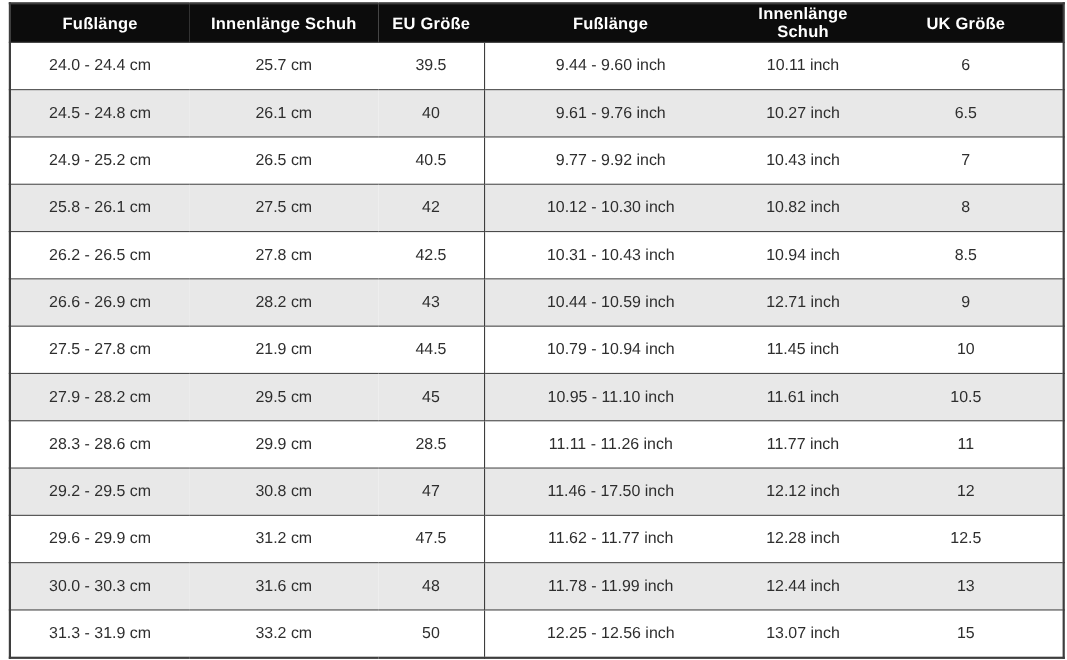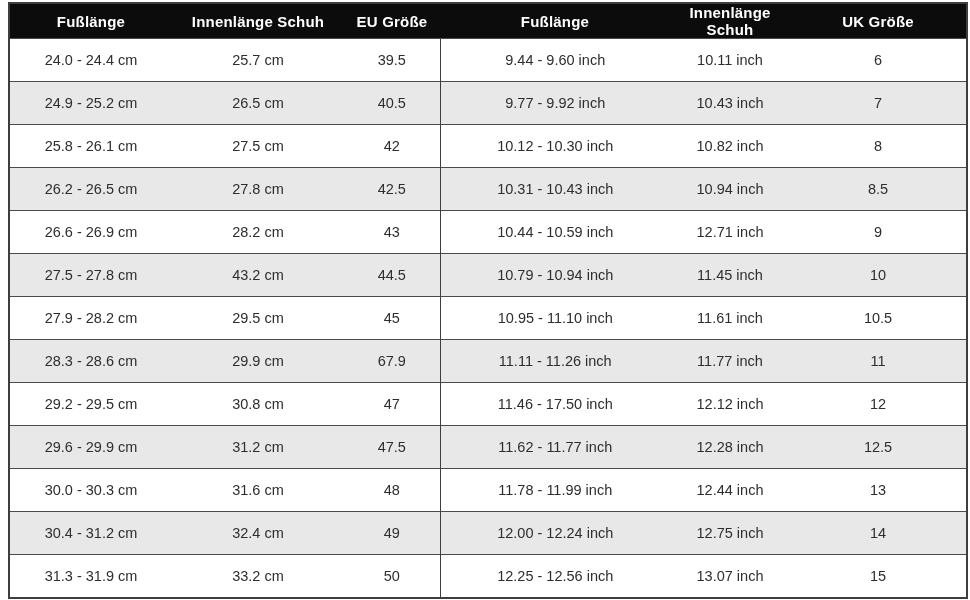--- a/index.html
+++ b/index.html
@@ -76,20 +76,28 @@
     <tbody id="table-body">
         <tr>
           <td>24.0 - 24.4 cm</td>
           <td>25.7 cm</td>
           <td>39.5</td>
           <td class="divider">9.44 - 9.60 inch</td>
           <td>10.11 inch</td>
           <td>6</td>
         </tr>
         <tr>
+          <td>24.5 - 24.8 cm</td>
+          <td>26.1 cm</td>
+          <td>40</td>
+          <td class="divider">9.61 - 9.76 inch</td>
+          <td>10.27 inch</td>
+          <td>6.5</td>
+        </tr>
+        <tr>
           <td>24.9 - 25.2 cm</td>
           <td>26.5 cm</td>
           <td>40.5</td>
           <td class="divider">9.77 - 9.92 inch</td>
           <td>10.43 inch</td>
           <td>7</td>
         </tr>
         <tr>
           <td>25.8 - 26.1 cm</td>
           <td>27.5 cm</td>
@@ -109,38 +117,38 @@
         <tr>
           <td>26.6 - 26.9 cm</td>
           <td>28.2 cm</td>
           <td>43</td>
           <td class="divider">10.44 - 10.59 inch</td>
           <td>12.71 inch</td>
           <td>9</td>
         </tr>
         <tr>
           <td>27.5 - 27.8 cm</td>
-          <td>43.2 cm</td>
+          <td>21.9 cm</td>
           <td>44.5</td>
           <td class="divider">10.79 - 10.94 inch</td>
           <td>11.45 inch</td>
           <td>10</td>
         </tr>
         <tr>
           <td>27.9 - 28.2 cm</td>
           <td>29.5 cm</td>
           <td>45</td>
           <td class="divider">10.95 - 11.10 inch</td>
           <td>11.61 inch</td>
           <td>10.5</td>
         </tr>
         <tr>
           <td>28.3 - 28.6 cm</td>
           <td>29.9 cm</td>
-          <td>67.9</td>
+          <td>28.5</td>
           <td class="divider">11.11 - 11.26 inch</td>
           <td>11.77 inch</td>
           <td>11</td>
         </tr>
         <tr>
           <td>29.2 - 29.5 cm</td>
           <td>30.8 cm</td>
           <td>47</td>
           <td class="divider">11.46 - 17.50 inch</td>
           <td>12.12 inch</td>
@@ -156,28 +164,20 @@
         </tr>
         <tr>
           <td>30.0 - 30.3 cm</td>
           <td>31.6 cm</td>
           <td>48</td>
           <td class="divider">11.78 - 11.99 inch</td>
           <td>12.44 inch</td>
           <td>13</td>
         </tr>
         <tr>
-          <td>30.4 - 31.2 cm</td>
-          <td>32.4 cm</td>
-          <td>49</td>
-          <td class="divider">12.00 - 12.24 inch</td>
-          <td>12.75 inch</td>
-          <td>14</td>
-        </tr>
-        <tr>
           <td>31.3 - 31.9 cm</td>
           <td>33.2 cm</td>
           <td>50</td>
           <td class="divider">12.25 - 12.56 inch</td>
           <td>13.07 inch</td>
           <td>15</td>
         </tr>
       </tbody>
   </table>
 </div>

